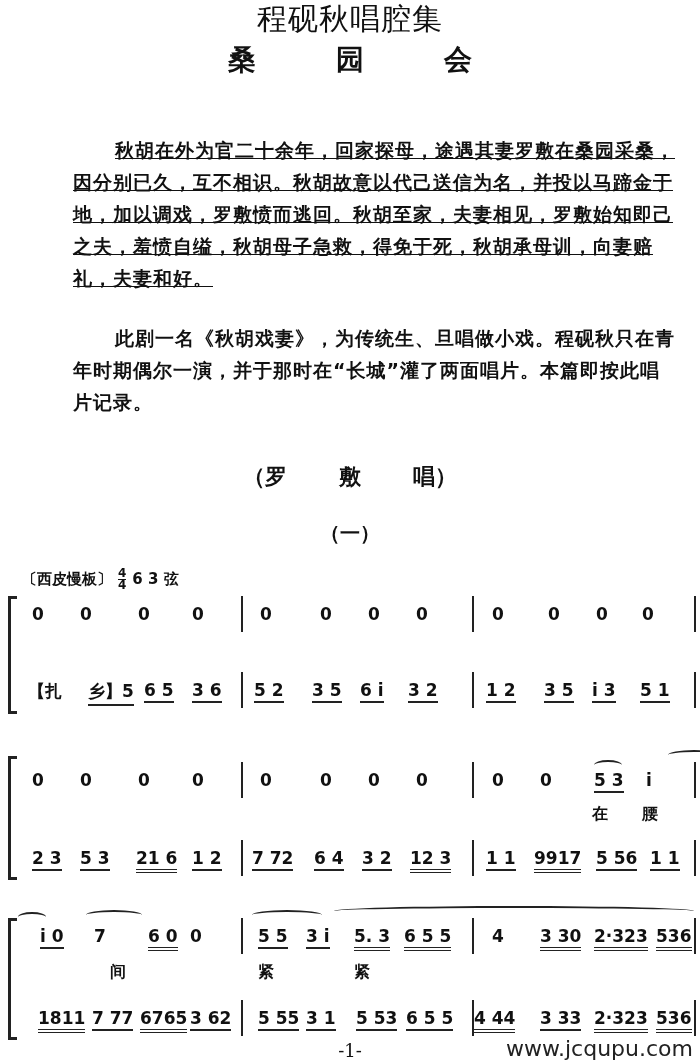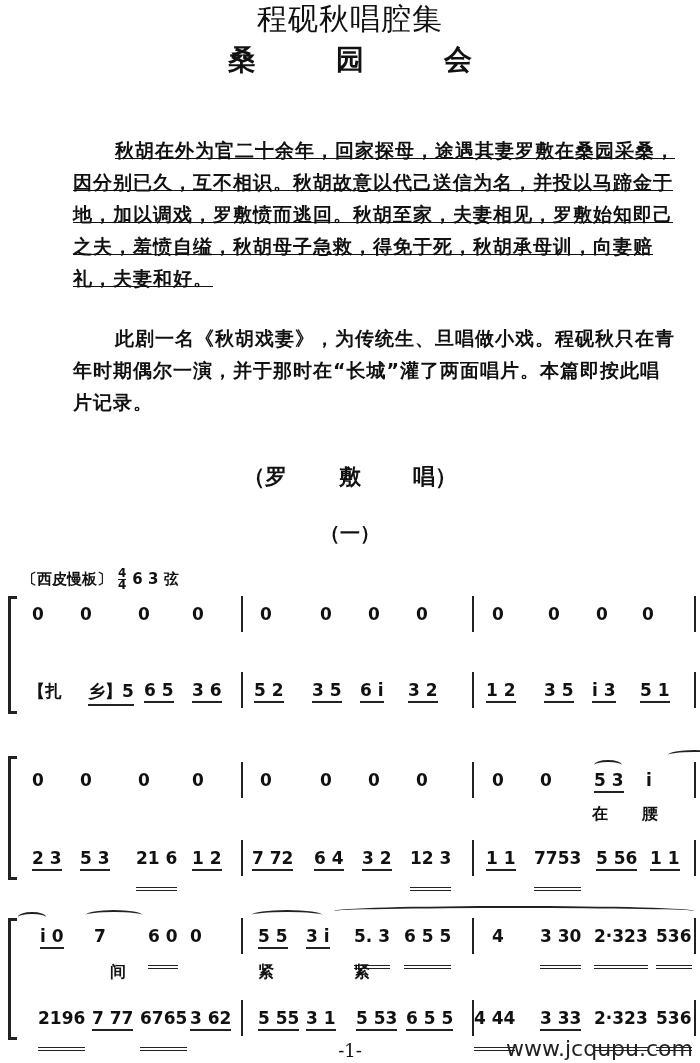--- a/index.html
+++ b/index.html
@@ -18,21 +18,21 @@
   .section{top:520px;left:0;width:700px;text-align:center;font-size:20px;font-weight:bold;font-family:"DejaVu Sans",sans-serif;}
   .tempo{top:568px;left:22px;font-size:15px;font-weight:bold;font-family:"DejaVu Sans",sans-serif;display:flex;align-items:center;gap:6px;}
   .frac{display:inline-flex;flex-direction:column;font-size:12px;line-height:11px;text-align:center;}
   .frac i{border-top:1px solid #111;font-style:normal;}
   .system{left:8px;width:690px;}
   .bracket{position:absolute;left:0;width:6px;border:3px solid #222;border-right:none;}
   .row{position:absolute;left:24px;right:0;height:24px;font-family:"DejaVu Sans",sans-serif;font-weight:bold;font-size:17px;}
   .bar{position:absolute;width:2px;background:#222;height:36px;top:-8px;}
   .note{position:absolute;top:0;white-space:nowrap;}
   .note.u{border-bottom:2px solid #222;padding-bottom:1px;}
-  .note.uu{border-bottom:4px double #222;padding-bottom:19px;}
+  .note.uu{border-bottom:4px double #222;padding-bottom:1px;}
   .lyric{position:absolute;font-family:"DejaVu Sans",sans-serif;font-weight:bold;font-size:16px;}
   .slur{position:absolute;border-top:2px solid #222;border-radius:50% 50% 0 0;height:8px;}
   .pagenum{top:1040px;left:0;width:700px;text-align:center;font-size:18px;}
   .watermark{top:1036px;left:506px;font-size:22px;font-family:"DejaVu Sans",sans-serif;color:#222;}
 </style>
 </head>
 <body>
 
 <div class="abs book-title">程砚秋唱腔集</div>
 <div class="abs piece-title">
@@ -122,21 +122,21 @@
     <span class="note u" style="left:48px">5 3</span>
     <span class="note uu" style="left:104px">21 6</span>
     <span class="note u" style="left:160px">1 2</span>
     <div class="bar" style="left:209px"></div>
     <span class="note u" style="left:220px">7 72</span>
     <span class="note u" style="left:282px">6 4</span>
     <span class="note u" style="left:330px">3 2</span>
     <span class="note uu" style="left:378px">12 3</span>
     <div class="bar" style="left:440px"></div>
     <span class="note u" style="left:454px">1 1</span>
-    <span class="note uu" style="left:502px">7753</span>
+    <span class="note uu" style="left:502px">9917</span>
     <span class="note u" style="left:564px">5 56</span>
     <span class="note u" style="left:618px">1 1</span>
     <div class="bar" style="left:662px"></div>
   </div>
 </div>
 
 <div class="abs system" style="top:922px;height:130px;">
   <div class="bracket" style="top:-4px;height:116px;"></div>
   <div class="slur" style="left:10px;width:28px;top:-10px;"></div>
   <div class="slur" style="left:78px;width:56px;top:-12px;"></div>
@@ -156,21 +156,21 @@
     <span class="note" style="left:460px">4</span>
     <span class="note uu" style="left:508px">3 30</span>
     <span class="note uu" style="left:562px">2·323</span>
     <span class="note uu" style="left:624px">536</span>
     <div class="bar" style="left:662px"></div>
   </div>
   <span class="lyric" style="left:102px;top:40px;">间</span>
   <span class="lyric" style="left:250px;top:40px;">紧</span>
   <span class="lyric" style="left:346px;top:40px;">紧</span>
   <div class="row" style="top:86px;">
-    <span class="note uu" style="left:6px">2196</span>
+    <span class="note uu" style="left:6px">1811</span>
     <span class="note u" style="left:60px">7 77</span>
     <span class="note uu" style="left:108px">6765</span>
     <span class="note u" style="left:158px">3 62</span>
     <div class="bar" style="left:209px"></div>
     <span class="note u" style="left:226px">5 55</span>
     <span class="note u" style="left:274px">3 1</span>
     <span class="note u" style="left:324px">5 53</span>
     <span class="note u" style="left:374px">6 5 5</span>
     <div class="bar" style="left:440px"></div>
     <span class="note uu" style="left:442px">4 44</span>

